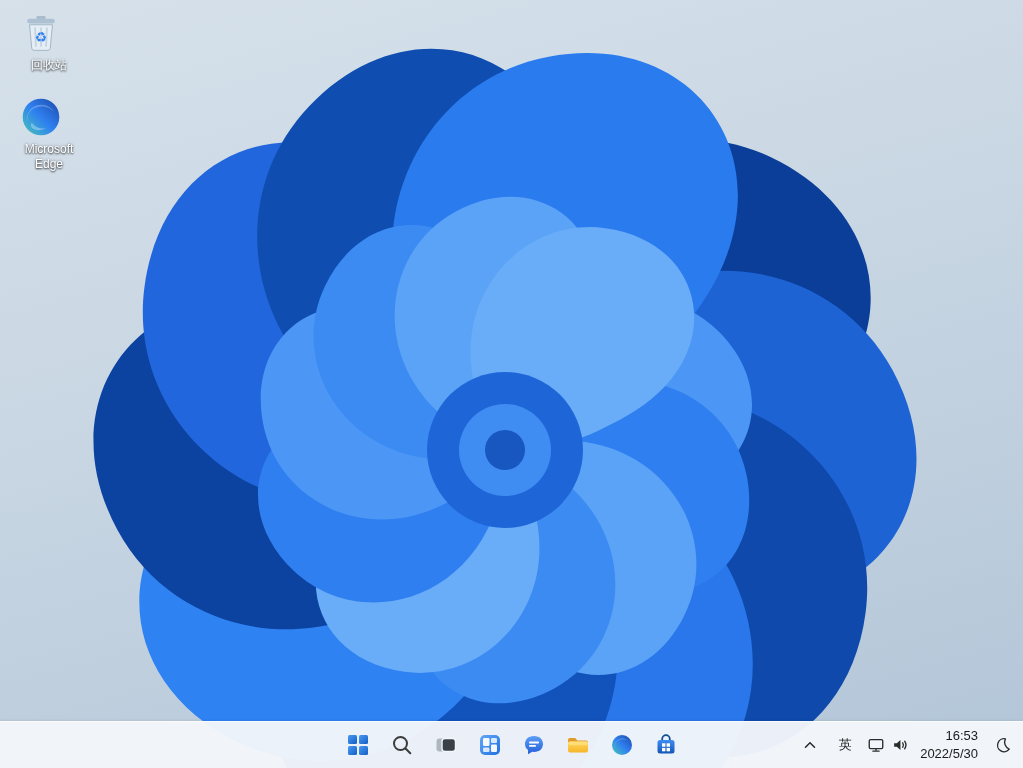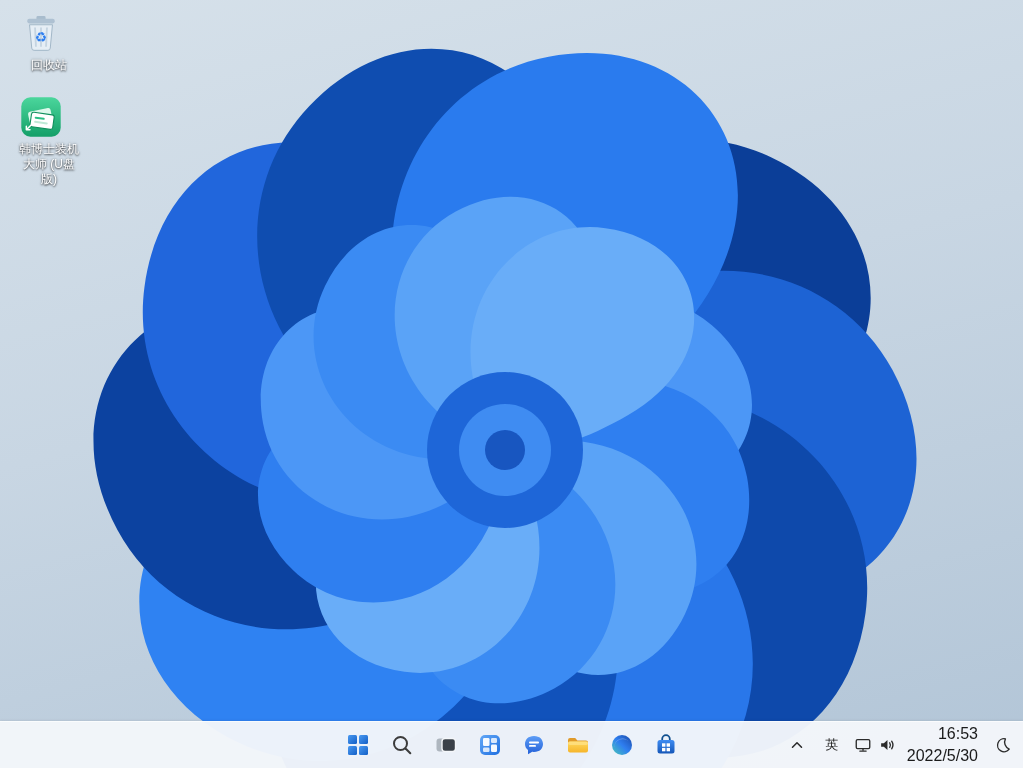--- a/index.html
+++ b/index.html
@@ -50,21 +50,21 @@
     position:absolute;right:4px;top:0;bottom:0;
     display:flex;align-items:center;gap:1px;
   }
   .tray-btn{
     height:38px;min-width:26px;border-radius:6px;
     display:flex;align-items:center;justify-content:center;
     padding:0 4px;color:#1f1f1f;
   }
   .ime{font-size:13px;font-weight:400;}
   .clock{
-    font-size:16px;line-height:1.35;text-align:right;color:#1b1b1b;
+    font-size:13px;line-height:1.35;text-align:right;color:#1b1b1b;
     padding:0 6px;
   }
   .icon-wrap{display:flex;align-items:center;justify-content:center;}
 </style>
 </head>
 <body>
 
 <div class="desktop">
 
   <svg id="bloom" viewBox="0 0 1023 768" aria-hidden="true">
@@ -105,44 +105,38 @@
           <path d="M11.5 15 h25 l-2.4 25.5 a2.6 2.6 0 0 1 -2.6 2.4 h-15 a2.6 2.6 0 0 1 -2.6 -2.4 Z" fill="#e6eef5" stroke="#9db2c4" stroke-width="1"></path>
           <line x1="17.5" y1="18" x2="18.5" y2="39" stroke="#c5d4e1" stroke-width="2"></line>
           <line x1="24" y1="18" x2="24" y2="39" stroke="#c5d4e1" stroke-width="2"></line>
           <line x1="30.5" y1="18" x2="29.5" y2="39" stroke="#c5d4e1" stroke-width="2"></line>
           <text x="24" y="33.5" font-size="15" text-anchor="middle" fill="#2f7ff0">♻</text>
         </svg>
       </div>
       <div class="label">回收站</div>
     </div>
 
-
     <div class="desk-icon">
       <div class="glyph">
         <svg viewBox="0 0 48 48" width="44" height="44">
           <defs>
-            <linearGradient id="hbG" x1="0" y1="0" x2="0" y2="1">
-              <stop offset="0" stop-color="#4bd69c"></stop>
-              <stop offset="1" stop-color="#149f68"></stop>
+            <linearGradient id="egD" x1="0" y1="1" x2="1" y2="0">
+              <stop offset="0" stop-color="#49c8b8"></stop>
+              <stop offset=".5" stop-color="#2f7ff0"></stop>
+              <stop offset="1" stop-color="#1b49a8"></stop>
             </linearGradient>
           </defs>
-          <rect x="2.5" y="2.5" width="43" height="43" rx="10" fill="url(#hbG)"></rect>
-          <g transform="rotate(-12 24 25)">
-            <rect x="11" y="16" width="25" height="16" rx="2.5" fill="#e7fbf1" opacity=".95"></rect>
-          </g>
-          <g transform="rotate(8 24 26)">
-            <rect x="13" y="20" width="25" height="16" rx="2.5" fill="#ffffff" stroke="#0f8f5c" stroke-width="1.2"></rect>
-            <rect x="17" y="24.5" width="11" height="2.2" rx="1.1" fill="#2bbf85"></rect>
-            <rect x="17" y="29" width="15" height="2.2" rx="1.1" fill="#bfe9d7"></rect>
-          </g>
-          <path d="M8 38 l5-5 M8 38 v-4 M8 38 h4" stroke="#ffffff" stroke-width="1.6" fill="none" stroke-linecap="round"></path>
+          <circle cx="24" cy="24" r="20" fill="url(#egD)"></circle>
+          <path d="M8.5 28 a16 16 0 0 1 30-9 c-3-4-8-6.4-13.6-6.4 -9 0-15.8 6-15.8 13.6 0 .6 0 1.2.2 1.8 Z" fill="#ffffff" opacity=".25"></path>
+          <path d="M14 30 c3 5 9 7.5 15 6 -4 3-10 3.2-14 .5 -2-1.4-3-3.6-1-6.5 Z" fill="#bfe3ff" opacity=".45"></path>
         </svg>
       </div>
-      <div class="label">韩博士装机大师 (U盘版)</div>
+      <div class="label">Microsoft Edge</div>
     </div>
+
 
   </div>
 
   <div class="taskbar">
 
     <div class="task-center">
 
       <div class="task-btn">
         <span class="icon-wrap">
           <svg viewBox="0 0 24 24" width="24" height="24">

